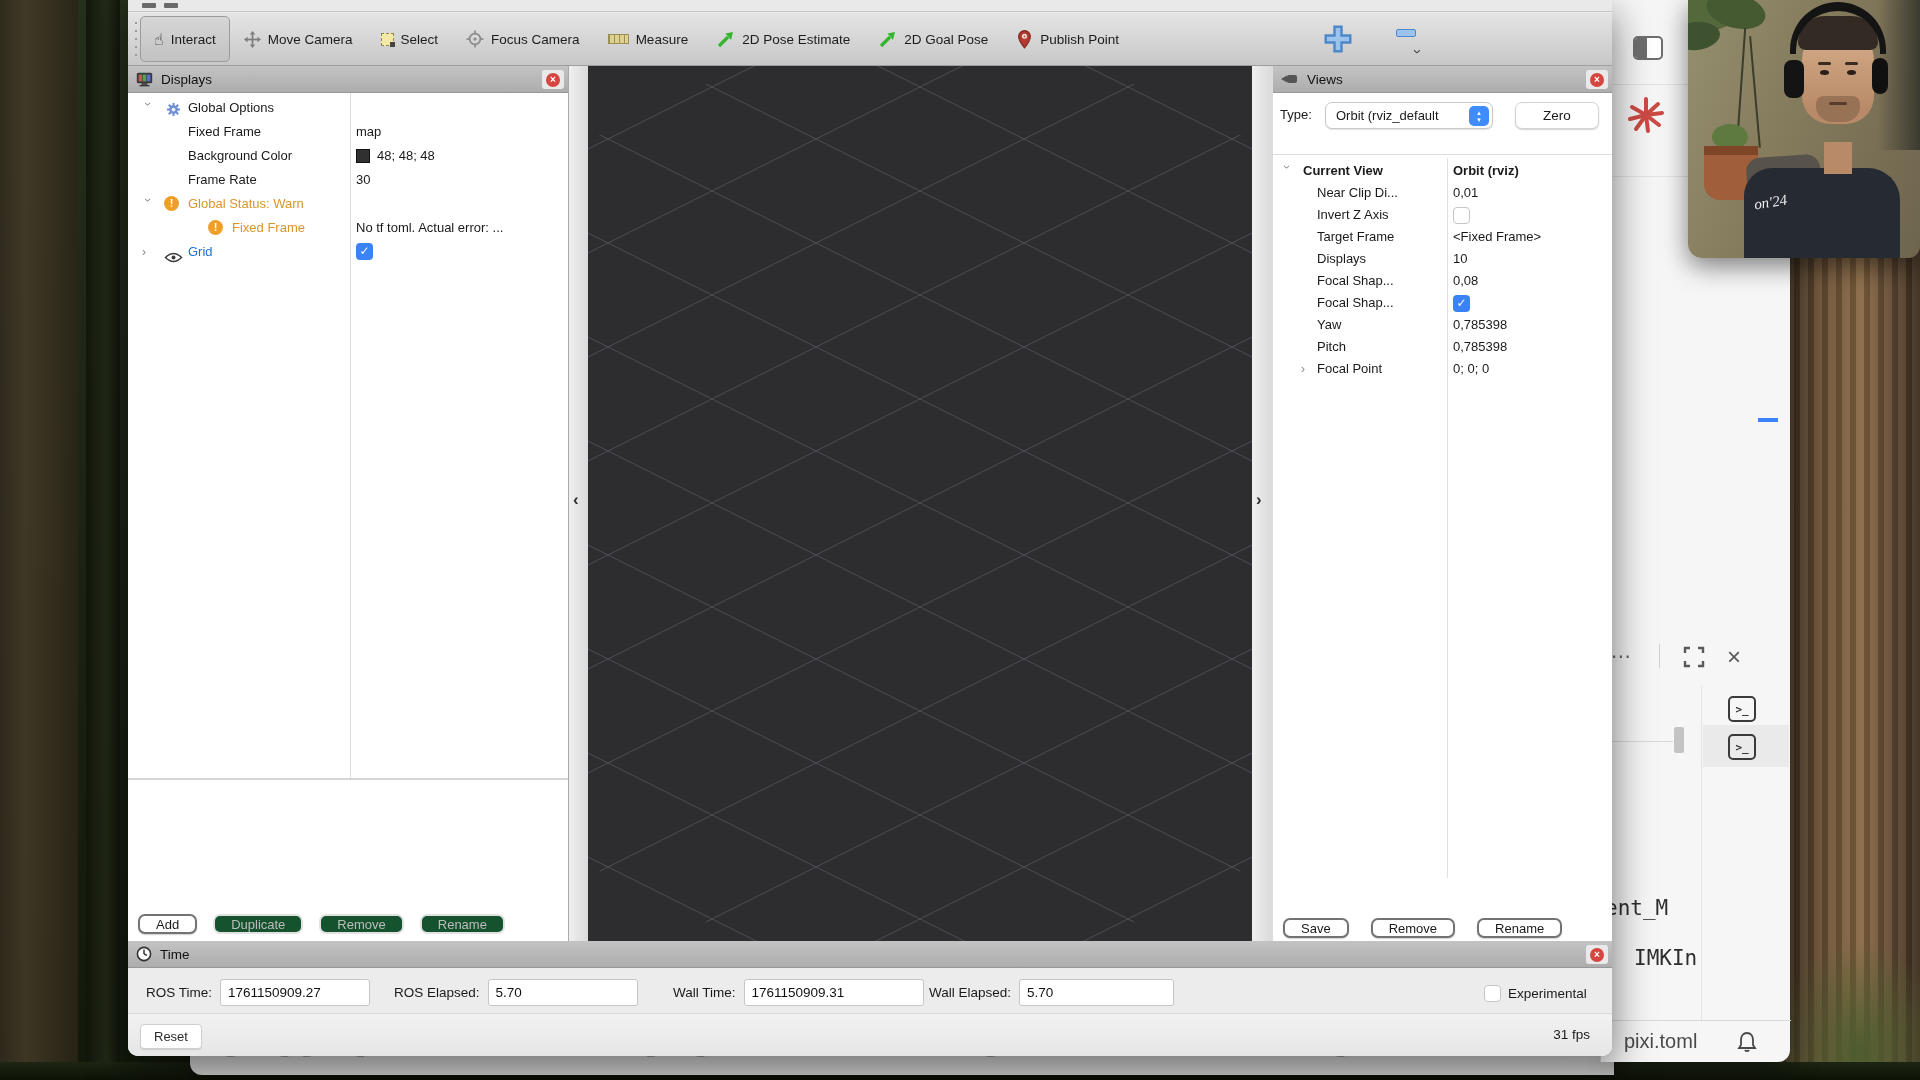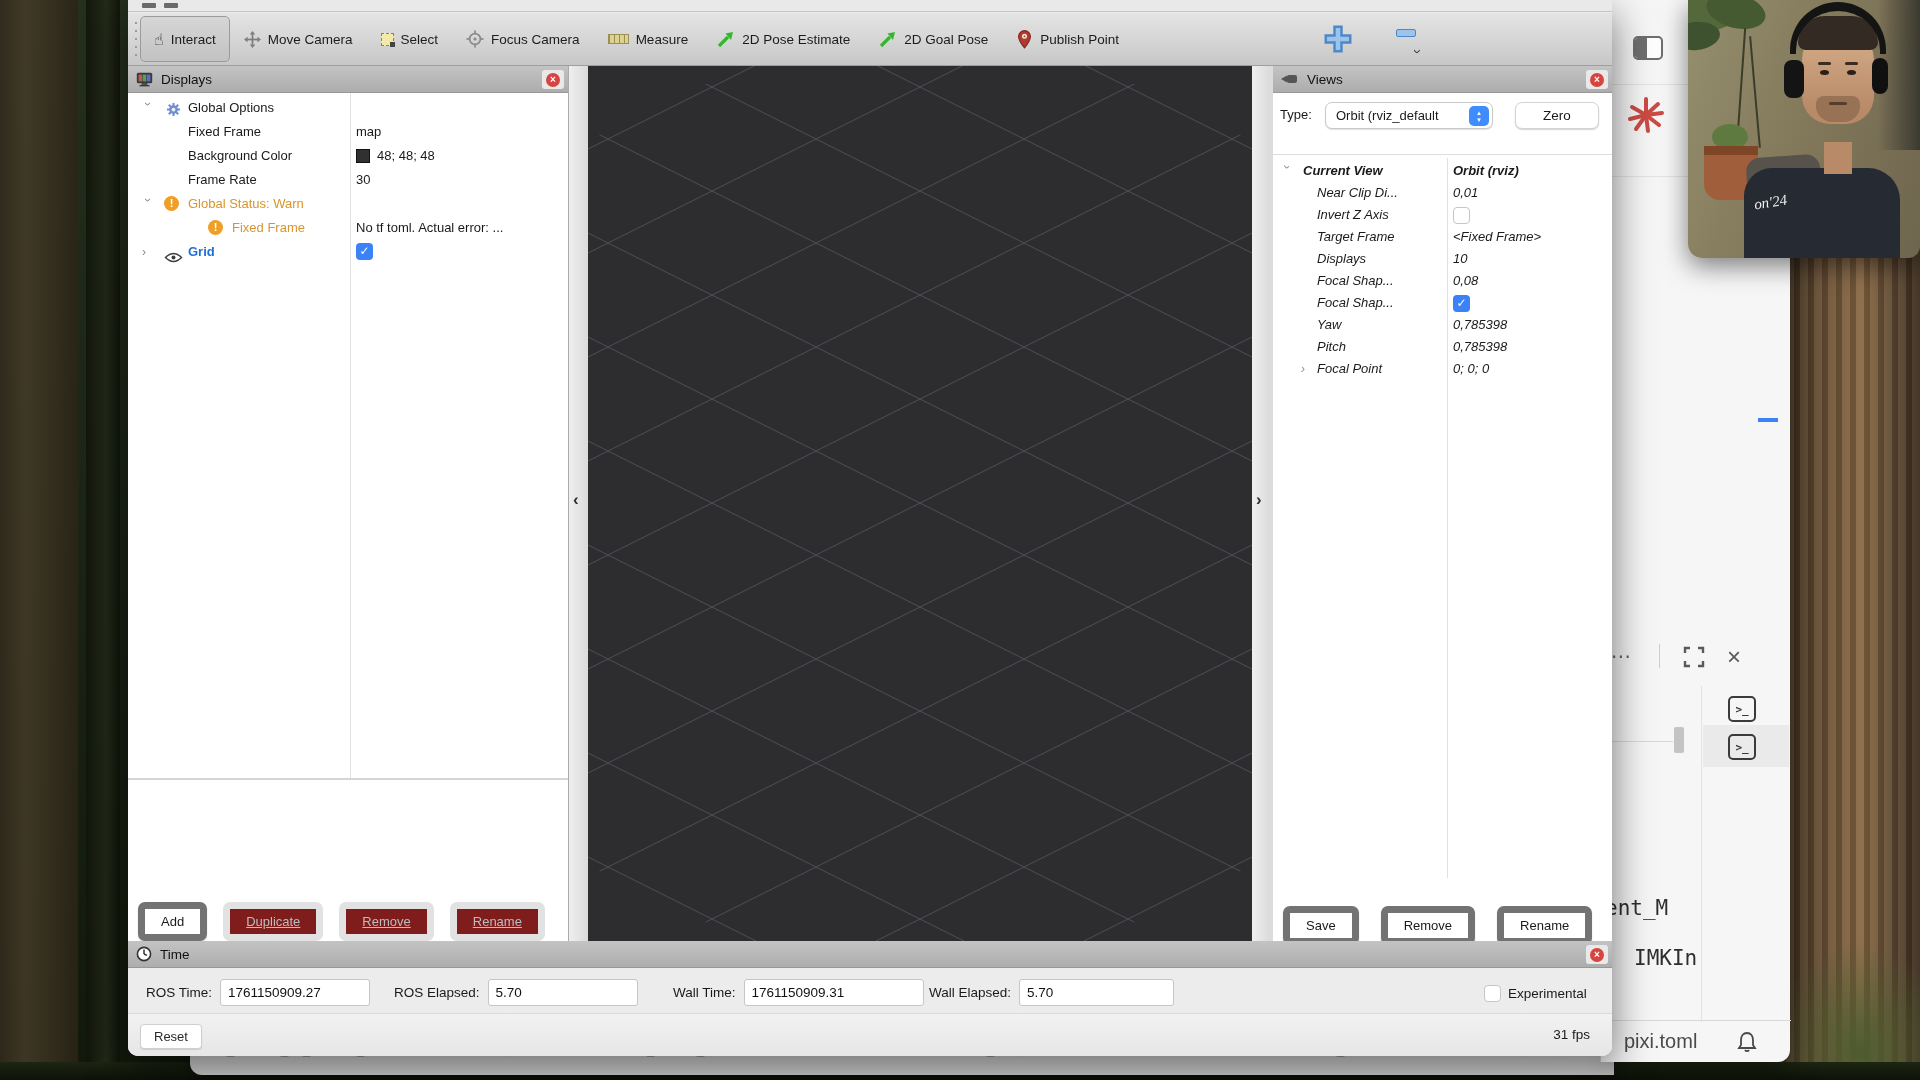--- a/index.html
+++ b/index.html
@@ -103,55 +103,55 @@
     font-size:10px; line-height:14px; text-align:center; font-weight:bold; }
 
   
   .trow { position:absolute; left:0; width:100%; height:24px; font-size:13px; color:#1a1a1a; }
   .trow > span { position:absolute; top:0; line-height:24px; }
   .exp { color:#8a8a8a; font-size:12px; width:12px; }
   .exp.down { transform:rotate(90deg); transform-origin:center; display:inline-block; }
   .warn-badge { width:15px; height:15px; border-radius:50%; background:#ef9f27; color:#fff;
     font-size:11px; font-weight:bold; text-align:center; line-height:15px !important; top:4px !important; }
   .warn-text { color:#d9952b !important; }
-  .link-blue { color:#1f6fd6 !important; font-weight:bold; }
+  .link-blue { color:#1f6fd6 !important; font-weight:normal; }
   .swatch { width:14px; height:14px; background:#303030; border:1px solid #111; top:5px !important; }
   .cbox { width:17px; height:17px; border-radius:4px; top:3px !important; text-align:center; }
   .cbox.checked { background:#3b82f7; color:#fff; font-size:12px; line-height:17px !important; }
   .cbox.unchecked { background:#fff; border:1px solid #c6c6c6; }
   .col-rule { position:absolute; top:27px; width:1px; background:#e0e0e0; }
 
   
   .displays { left:0; width:441px; border-right:1px solid #aaa; }
   .d-splitter { position:absolute; left:0; top:712px; width:100%; height:2px; background:#d5d5d5; }
   .btn-row { position:absolute; left:10px; display:flex; gap:18px; }
-  .mac-btn { height:39px; padding:0 16px; background:#fff; border:7px solid #737373; border-radius:7px;
-    font-size:13px; color:#1a1a1a; display:flex; align-items:center; box-shadow:0 1px 1.5px rgba(0,0,0,.18); }
-  .mac-btn.disabled { background:#7f1d1d; color:#bdbdbd; box-shadow:none; border-color:#e2e2e2;text-decoration:underline; }
+  .mac-btn { height:20px; padding:0 16px; background:#fff; border:2px solid #737373; border-radius:7px;
+    font-size:13px; color:#1a1a1a; display:flex; align-items:center; box-shadow:0 1px 1.5px rgba(0,0,0,.18);margin-top:12px; }
+  .mac-btn.disabled { background:#14532d; color:#bdbdbd; box-shadow:none; border-color:#e2e2e2; }
 
   
   .strip { position:absolute; top:0; width:19px; height:875px; background:linear-gradient(90deg,#efefef,#dadada); }
   .strip .arrow { position:absolute; top:424px; left:4px; font-size:17px; color:#2e2e2e; font-weight:bold; }
   .viewport { position:absolute; left:460px; top:0; width:664px; height:875px; background:#2d2d30; }
 
   
   .views { left:1145px; width:339px; }
   .type-row { position:absolute; left:0; top:34px; width:100%; height:32px; font-size:13px; color:#1a1a1a; }
   .type-label { position:absolute; left:7px; top:7px; }
   .type-select { position:absolute; left:52px; top:2px; width:168px; height:27px; background:#fff;
     border:1px solid #c9c9c9; border-radius:7px; display:flex; align-items:center;
     padding-left:10px; overflow:hidden; white-space:nowrap; box-shadow:0 1px 1px rgba(0,0,0,.12); }
   .stepper { position:absolute; right:3px; top:3px; width:20px; height:20px; background:#3f8cff;
     border-radius:5px; display:flex; flex-direction:column; align-items:center; justify-content:center;
     color:#fff; font-size:7px; line-height:7px; }
   .zero-btn { position:absolute; left:242px; top:2px; width:84px; height:27px; background:#fff;
     border:1px solid #d4d4d4; border-radius:7px; font-size:13.5px; display:flex; align-items:center;
     justify-content:center; box-shadow:0 1px 1.5px rgba(0,0,0,.18); }
   .views-sep { position:absolute; left:0; top:88px; width:100%; height:1px; background:#dedede; }
-  .vrow { height:22px;font-style:italic; }
+  .vrow { height:22px; }
   .vrow > span { line-height:22px; }
   .bold { font-weight:bold; }
 
   
   .timep { position:absolute; left:0; top:941px; width:1484px; height:115px; background:#ececec; }
   .time-fields { position:absolute; left:0; top:38px; width:100%; height:32px; }
   .tf-group { position:absolute; display:flex; align-items:center; gap:8px; font-size:13.5px; color:#1a1a1a; }
   .tf-input { height:27px; background:#fff; border:1px solid #c6c6c6; border-radius:3px;
     font-size:13.5px; color:#111; padding-left:7px; display:flex; align-items:center; }
   .experimental { position:absolute; left:1356px; top:44px; display:flex; gap:7px; align-items:center;

